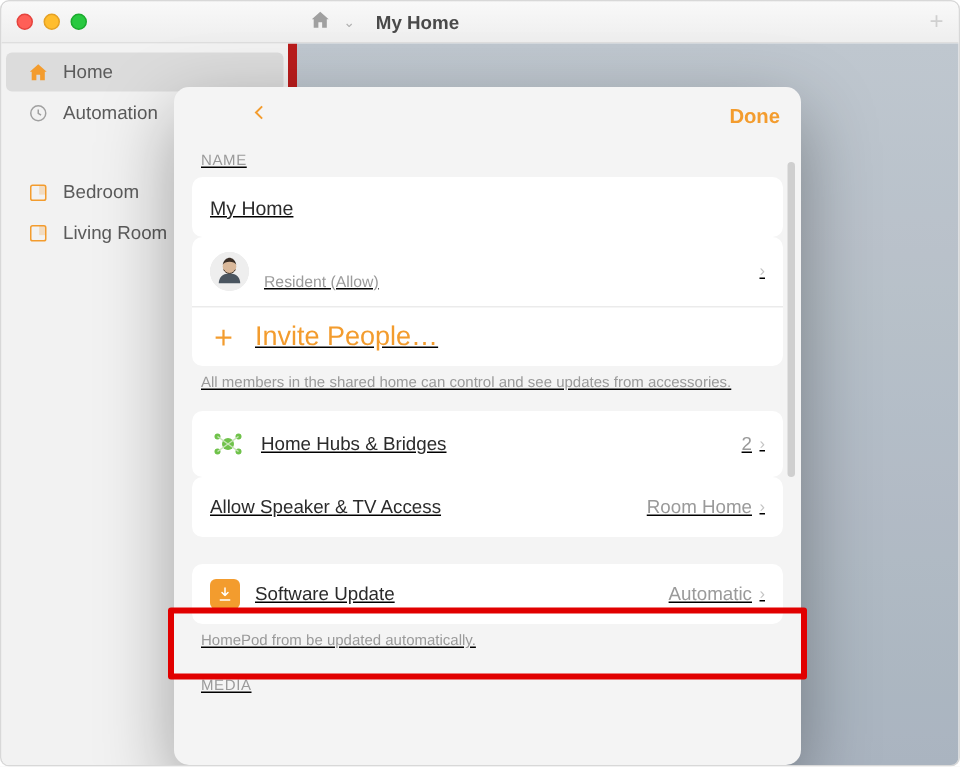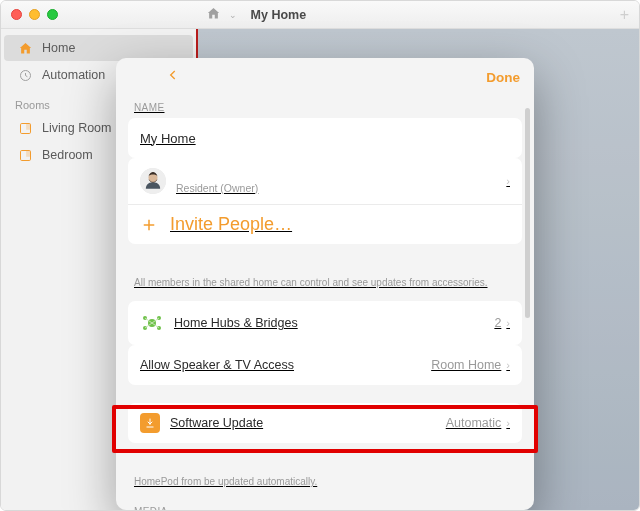--- a/index.html
+++ b/index.html
@@ -13,21 +13,21 @@
   .dot.red { background:#ff5f57; border:0.5px solid #e5443e;}
   .dot.yellow { background:#ffbd2e; border:0.5px solid #e5a124;}
   .dot.green { background:#28c940; border:0.5px solid #1bab2e;}
   .titlecenter { position:absolute; left:205px; display:flex; align-items:center; gap:8px; color:#6f6f6f; font-size:12.5px;}
   .house-glyph { width:15px; height:15px; fill:#9a9a9a; }
   .title-chevron { font-size:9px; color:#b0b0b0;}
   .title-home { color:#4a4a4a; font-weight:600; font-size:12.5px; margin-left:6px;}
   .title-add { position:absolute; right:10px; color:#cfcfcf; font-size:16px; font-weight:300;}
 
   .body { flex:1; display:flex; }
-  .sidebar { width:197px; background:#f2f2f2; border-right:2px solid #b91c1c; padding-top:5px; }
+  .sidebar { width:197px; background:#f2f2f2; border-right:6px solid #b91c1c; padding-top:5px;text-align:right; }
   .nav-item { height:26px; display:flex; align-items:center; gap:9px; padding:0 14px; font-size:12.5px; color:#5b5b5b; border-radius:4px; margin:1px 3px;}
   .nav-item.selected { background:#dcdcdc; }
   .nav-item .ic { width:15px; height:15px; display:flex; align-items:center; justify-content:center; }
   .ic svg { width:15px; height:15px; fill:#f39c2e; }
   .ic.gray svg { fill:#a0a0a0; }
   .section-label { font-size:11px; color:#9a9a9a; padding:10px 14px 3px; }
   .content { flex:1; background: linear-gradient(180deg,#d4dde6 0%, #bcc8d5 100%); position:relative; }
 
   
   .sheet { position:absolute; left:115px; top:57px; width:418px; height:452px; background:#f4f4f4; border-radius:10px; box-shadow:0 18px 50px rgba(0,0,0,.35); overflow:hidden; display:flex; flex-direction:column;}
@@ -47,21 +47,21 @@
   .row .spacer { flex:1; }
   .row .secondary { color:#9a9a9a; font-size:12.5px; margin-right:5px;}
   .chev { color:#c4c4c4; font-size:11px;}
   .avatar { width:26px; height:26px; border-radius:50%; background:#e9e9e9; display:flex; align-items:center; justify-content:center; margin-right:10px; overflow:hidden;}
   .avatar svg { width:26px; height:26px;}
   .sub { font-size:10.5px; color:#9a9a9a; margin-top:1px;}
   .col { display:flex; flex-direction:column; }
   .invite { color:#f39c2e; font-size:18px;}
   .plus-ic { width:18px; height:18px; margin-right:12px; display:flex; align-items:center; justify-content:center;}
   .plus-ic svg { stroke:#f39c2e; stroke-width:2;}
-  .hint { font-size:10px; color:#9a9a9a; padding:5px 6px 12px; line-height:1.3;margin-top:27px;}
+  .hint { font-size:10px; color:#9a9a9a; padding:5px 6px 12px; line-height:1.3;}
   .hubs-ic { width:24px; height:24px; margin-right:10px;}
   .sw-ic { width:20px; height:20px; margin-right:10px; background:#f39c2e; border-radius:4px; display:flex; align-items:center; justify-content:center;}
   .sw-ic svg { width:12px; height:12px; fill:#fff; stroke:#fff;}
 
   .highlight { position:absolute; border:4px solid #e10000; border-radius:2px; pointer-events:none; }
 
   
   .scrim { position:absolute; inset:0; background:rgba(40,40,40,.12);}
 </style>
 </head>
@@ -106,30 +106,30 @@
         <span>Automation</span>
       </div>
       <div class="section-label">Rooms</div>
       <div class="nav-item">
         <span class="ic">
           <svg viewBox="0 0 24 24">
               <rect x="4" y="4" width="16" height="16" rx="2" fill="none" stroke="#f39c2e" stroke-width="1.6"></rect>
               <rect x="13" y="4" width="7" height="10" fill="#f39c2e" opacity=".25"></rect>
             </svg>
         </span>
-        <span>Living Room</span>
+        <span>Bedroom</span>
       </div>
       <div class="nav-item">
         <span class="ic">
           <svg viewBox="0 0 24 24">
               <rect x="4" y="4" width="16" height="16" rx="2" fill="none" stroke="#f39c2e" stroke-width="1.6"></rect>
               <rect x="13" y="4" width="7" height="10" fill="#f39c2e" opacity=".25"></rect>
             </svg>
         </span>
-        <span>Bedroom</span>
+        <span>Living Room</span>
       </div>
     </div>
 
     <div class="content">
       <div class="scrim"></div>
     </div>
   </div>
 
   <div class="sheet">
     <div class="sheet-header">
@@ -156,21 +156,21 @@
             <svg viewBox="0 0 40 40">
                 <circle cx="20" cy="20" r="20" fill="#eeeeee"></circle>
                 <circle cx="20" cy="15" r="7" fill="#d9b89a"></circle>
                 <path d="M20 22c-8 0-11 5-11 10h22c0-5-3-10-11-10z" fill="#4a5560"></path>
                 <path d="M13 13c1-5 5-7 7-7s6 2 7 7c-1-2-4-3-7-3s-6 1-7 3z" fill="#3a2e26"></path>
                 <path d="M14 18c1 2 3 4 6 4s5-2 6-4" fill="none" stroke="#3a2e26" stroke-width="1"></path>
               </svg>
           </div>
           <div class="col">
             <span style="height:12px"></span>
-            <span class="sub">Resident (Owner)</span>
+            <span class="sub">Resident (Allow)</span>
           </div>
           <div class="spacer"></div>
           <span class="chev">›</span>
         </div>
         <div class="row">
           <span class="plus-ic">
             <svg viewBox="0 0 24 24">
                 <line x1="12" y1="5" x2="12" y2="19"></line>
                 <line x1="5" y1="12" x2="19" y2="12"></line>
               </svg>

